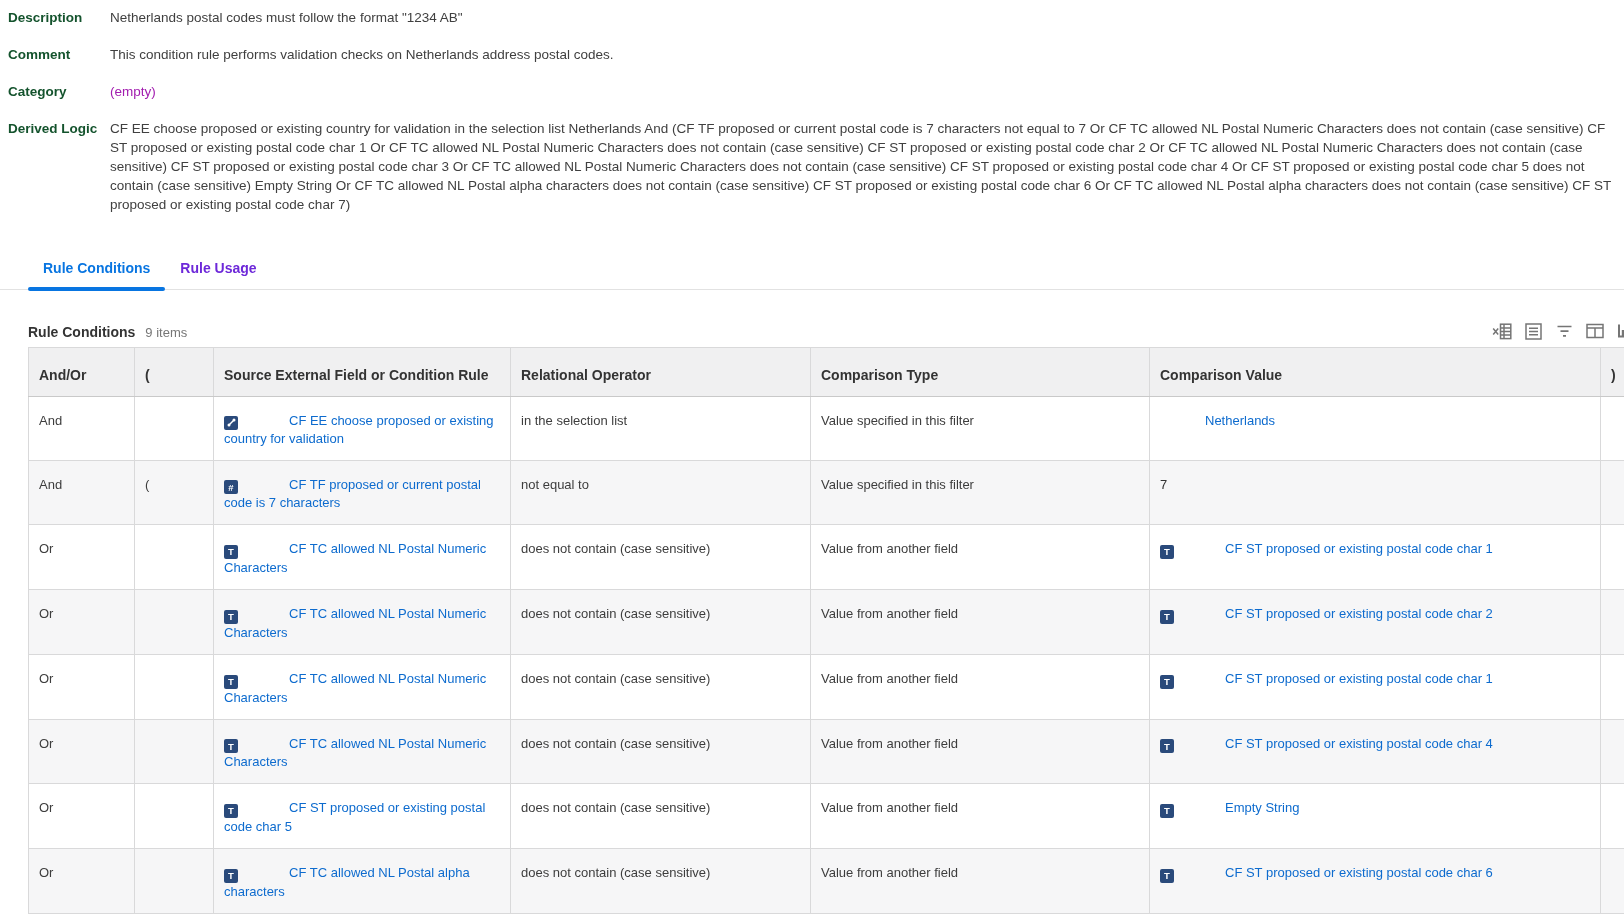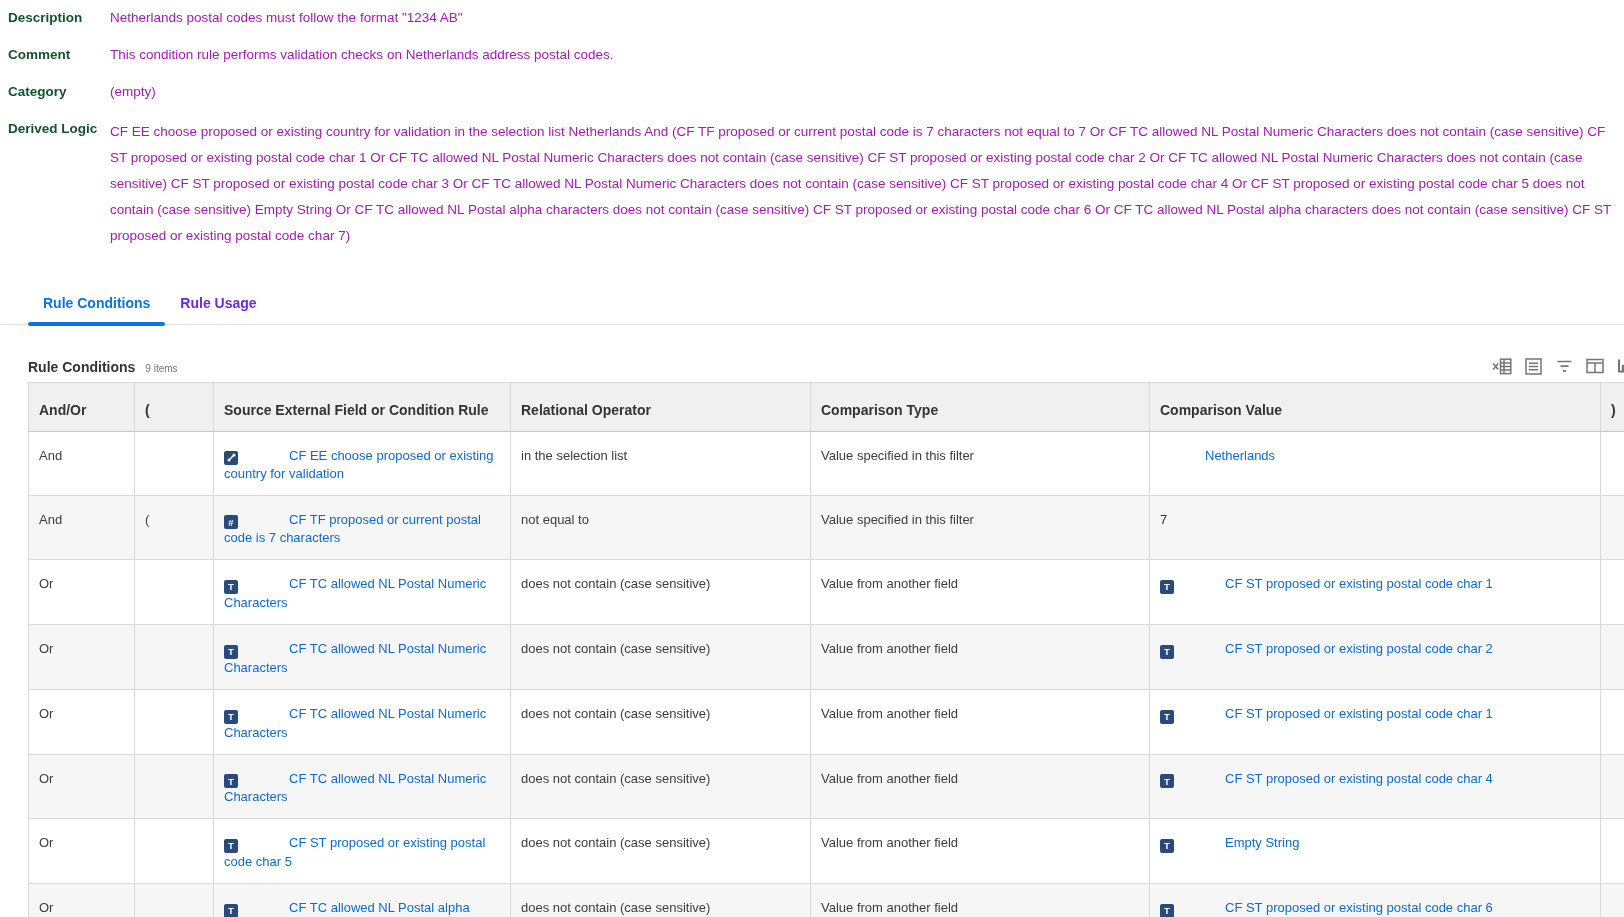--- a/index.html
+++ b/index.html
@@ -5,37 +5,37 @@
   html,body{margin:0;padding:0;overflow:hidden;}
   body{
     width:1624px;height:917px;position:relative;background:#fff;
     font-family:"Liberation Sans","DejaVu Sans",sans-serif;
     color:#3d3d3d;font-size:13.5px;
   }
   
   .fields{padding:8px 0 0 8px;}
   .field-row{display:flex;align-items:flex-start;margin-bottom:18px;line-height:19px;}
   .field-label{width:102px;flex:0 0 102px;font-weight:bold;color:#14532d;}
-  .field-value{color:#a21caf;}
+  .field-value{color:#404040;}
   .field-value p{margin:0;}
   .field-value p + p{margin-top:16px;}
   .empty-value{color:#a21caf;}
-  .derived-logic-value{width:1640px;line-height:26px;}
+  .derived-logic-value{width:1640px;line-height:19px;}
   
   .tabbar{margin-top:46px;padding-left:28px;border-bottom:1px solid #e2e2e2;display:flex;}
   .tab{position:relative;padding:0 15px 13px 15px;font-size:14px;font-weight:bold;color:#6d28d9;cursor:pointer;}
   .tab.active{color:#0875e1;}
   .tab.active::after{
     content:"";position:absolute;left:0;right:0;bottom:-2px;height:4px;
     background:#0875e1;border-radius:3px;
   }
   
   .grid-head{margin-top:26px;padding-left:28px;display:flex;align-items:flex-end;justify-content:space-between;height:24px;}
   .grid-title{font-size:14px;font-weight:bold;color:#333;}
-  .grid-count{font-size:10px;color:#767676;margin-left:10px;font-weight:normal;}
+  .grid-count{font-size:13px;color:#767676;margin-left:10px;font-weight:normal;}
   .toolbar{display:flex;align-items:center;gap:11px;margin-right:-12px;}
   .tbtn{width:20px;height:18px;display:inline-flex;align-items:center;justify-content:center;cursor:pointer;}
   .tbtn svg{display:block;}
   
   table.grid{
     border-collapse:collapse;table-layout:fixed;margin:7px 0 0 28px;
     width:1648px;font-size:13px;
   }
   table.grid th,table.grid td{
     border:1px solid #d9d9da;vertical-align:top;text-align:left;

